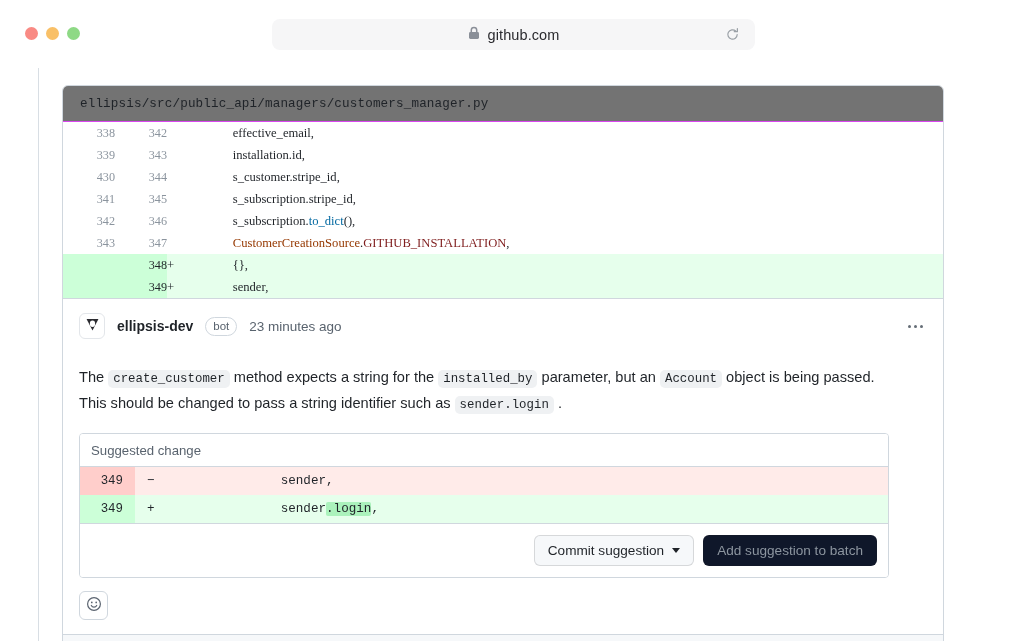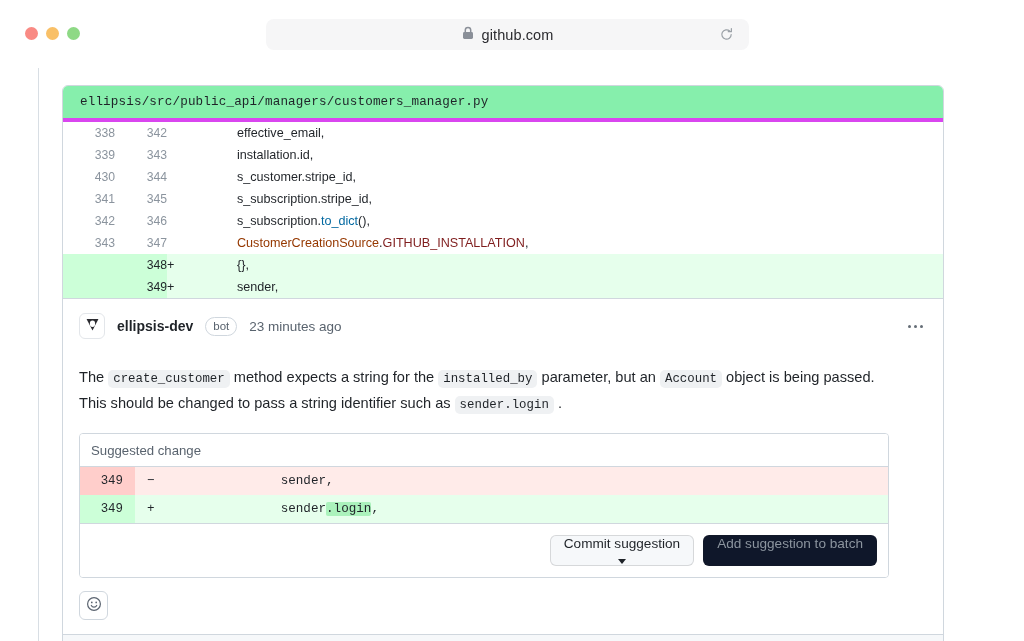--- a/index.html
+++ b/index.html
@@ -22,21 +22,21 @@
     left: 25px; top: 27px;
     display: flex; gap: 8px;
   }
   .tl { width: 13px; height: 13px; border-radius: 50%; }
   .tl-red { background: #f98a84; }
   .tl-yellow { background: #f9c067; }
   .tl-green { background: #8ed985; }
 
   .url-bar {
     position: absolute;
-    left: 266px; top: 19px;
+    left: 272px; top: 19px;
     width: 483px; height: 31px;
     background: #f6f6f7;
     border-radius: 8px;
     display: flex;
     align-items: center;
     justify-content: center;
   }
   .url-inner {
     display: flex; align-items: center; gap: 8px;
   }
@@ -73,38 +73,38 @@
     left: 62px; top: 17px;
     width: 882px;
     border: 1px solid #d0d7de;
     border-radius: 6px;
     background: #ffffff;
     overflow: hidden;
   }
 
   .file-header {
     height: 36px;
-    background: #86efac;
-    border-bottom: 4px solid #d946ef;
+    background: #737373;
+    border-bottom: 1px solid #d946ef;
     display: flex;
     align-items: center;
     padding-left: 17px;
   }
   .file-path {
     font-family: "Liberation Mono", "DejaVu Sans Mono", monospace;
     font-size: 12.6px;
     color: #1f2328;
     letter-spacing: 0.15px;
   }
 
   
   .diff {
     width: 100%;
     border-collapse: collapse;
-    font-family: Liberation Sans, sans-serif;
+    font-family: Liberation Serif, serif;
     font-size: 12.6px;
     line-height: 22px;
   }
   .diff td { padding: 0; vertical-align: top; height: 22px; }
   .ln {
     width: 44px;
     text-align: right;
     padding-right: 10px;
     color: #8b949e;
     font-size: 12.2px;
@@ -251,21 +251,20 @@
     border: 1px solid rgba(31,35,40,0.15);
     background: #f6f8fa;
     font-size: 13.6px;
     color: #1f2328;
     display: inline-flex;
     align-items: center;
     gap: 8px;
     padding: 0 13px;
     cursor: pointer;
     font-family: "Liberation Sans", sans-serif;
-    flex-direction: column;
   }
   .btn-disabled {
     color: #8c959f;
     background: #0f172a;
     border-color: rgba(31,35,40,0.12);
     cursor: default;
   }
   .caret {
     width: 0; height: 0;
     border-left: 4px solid transparent;

